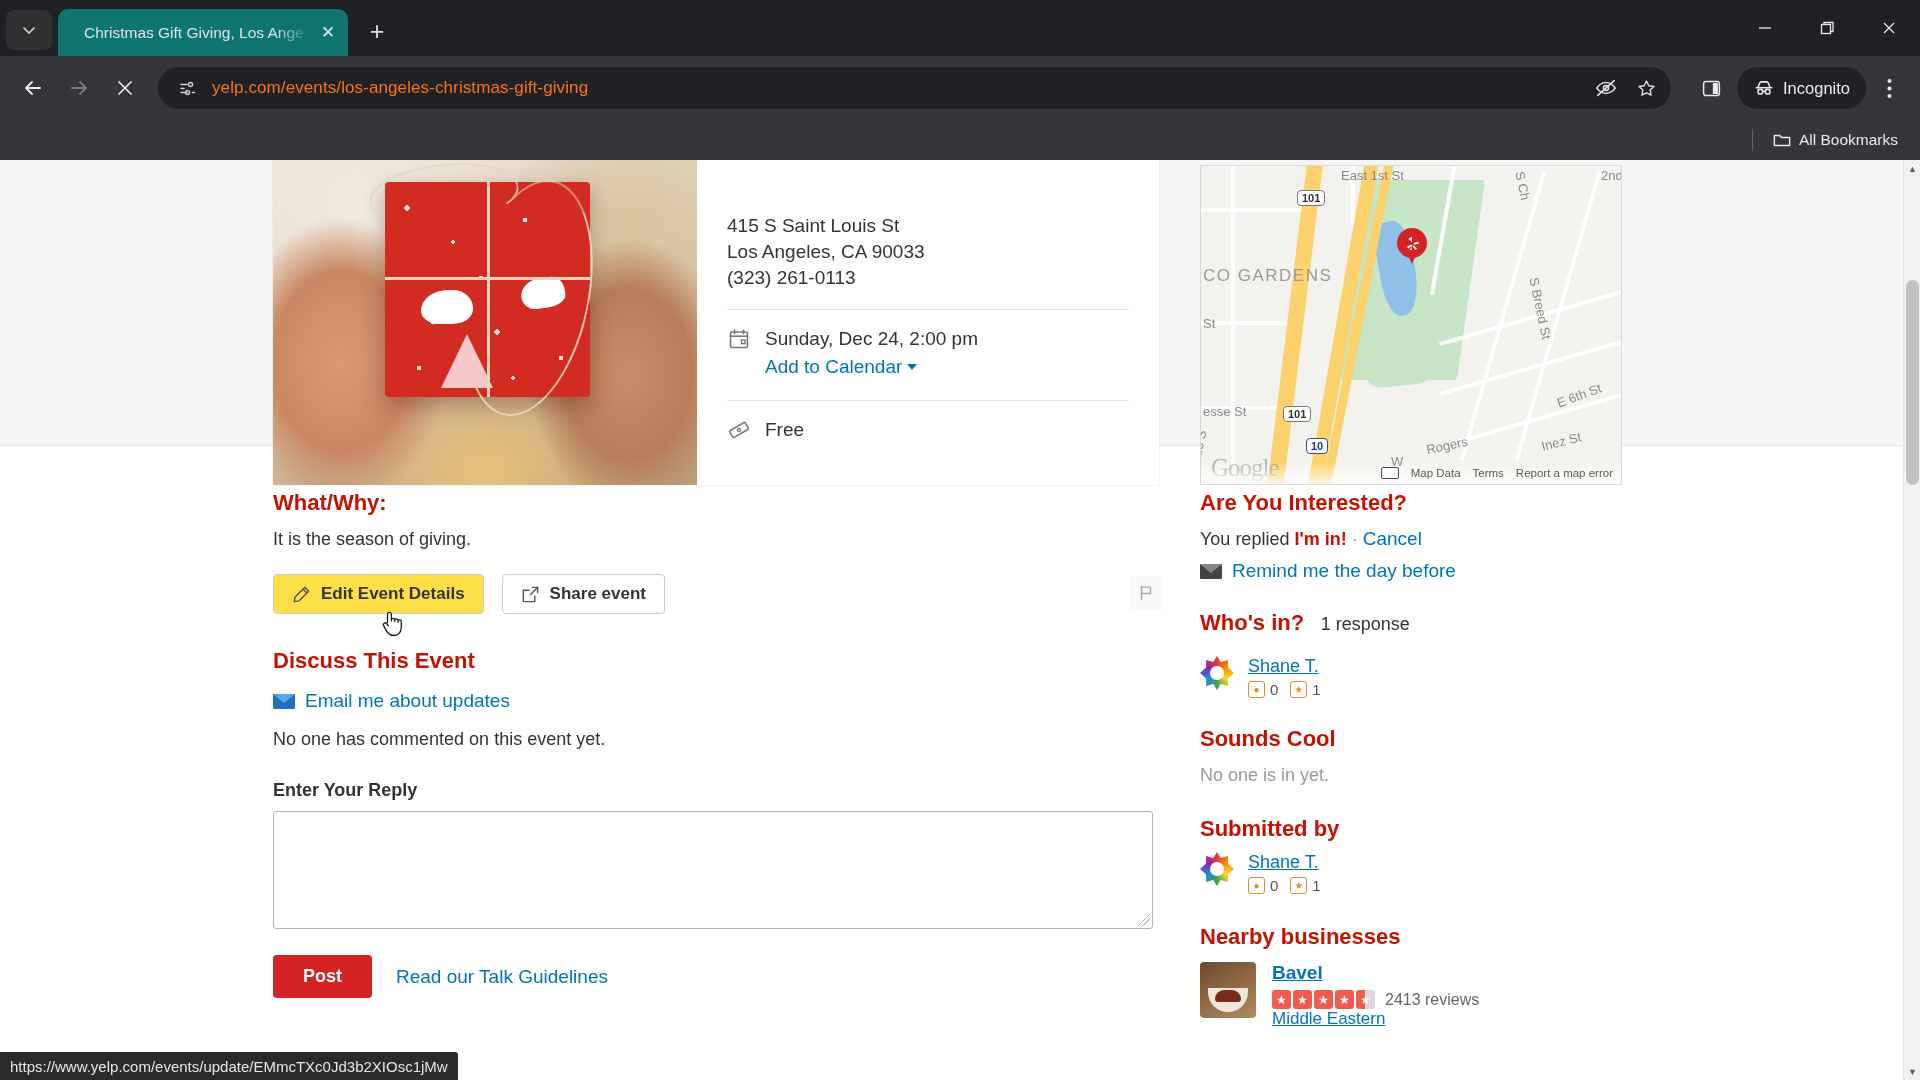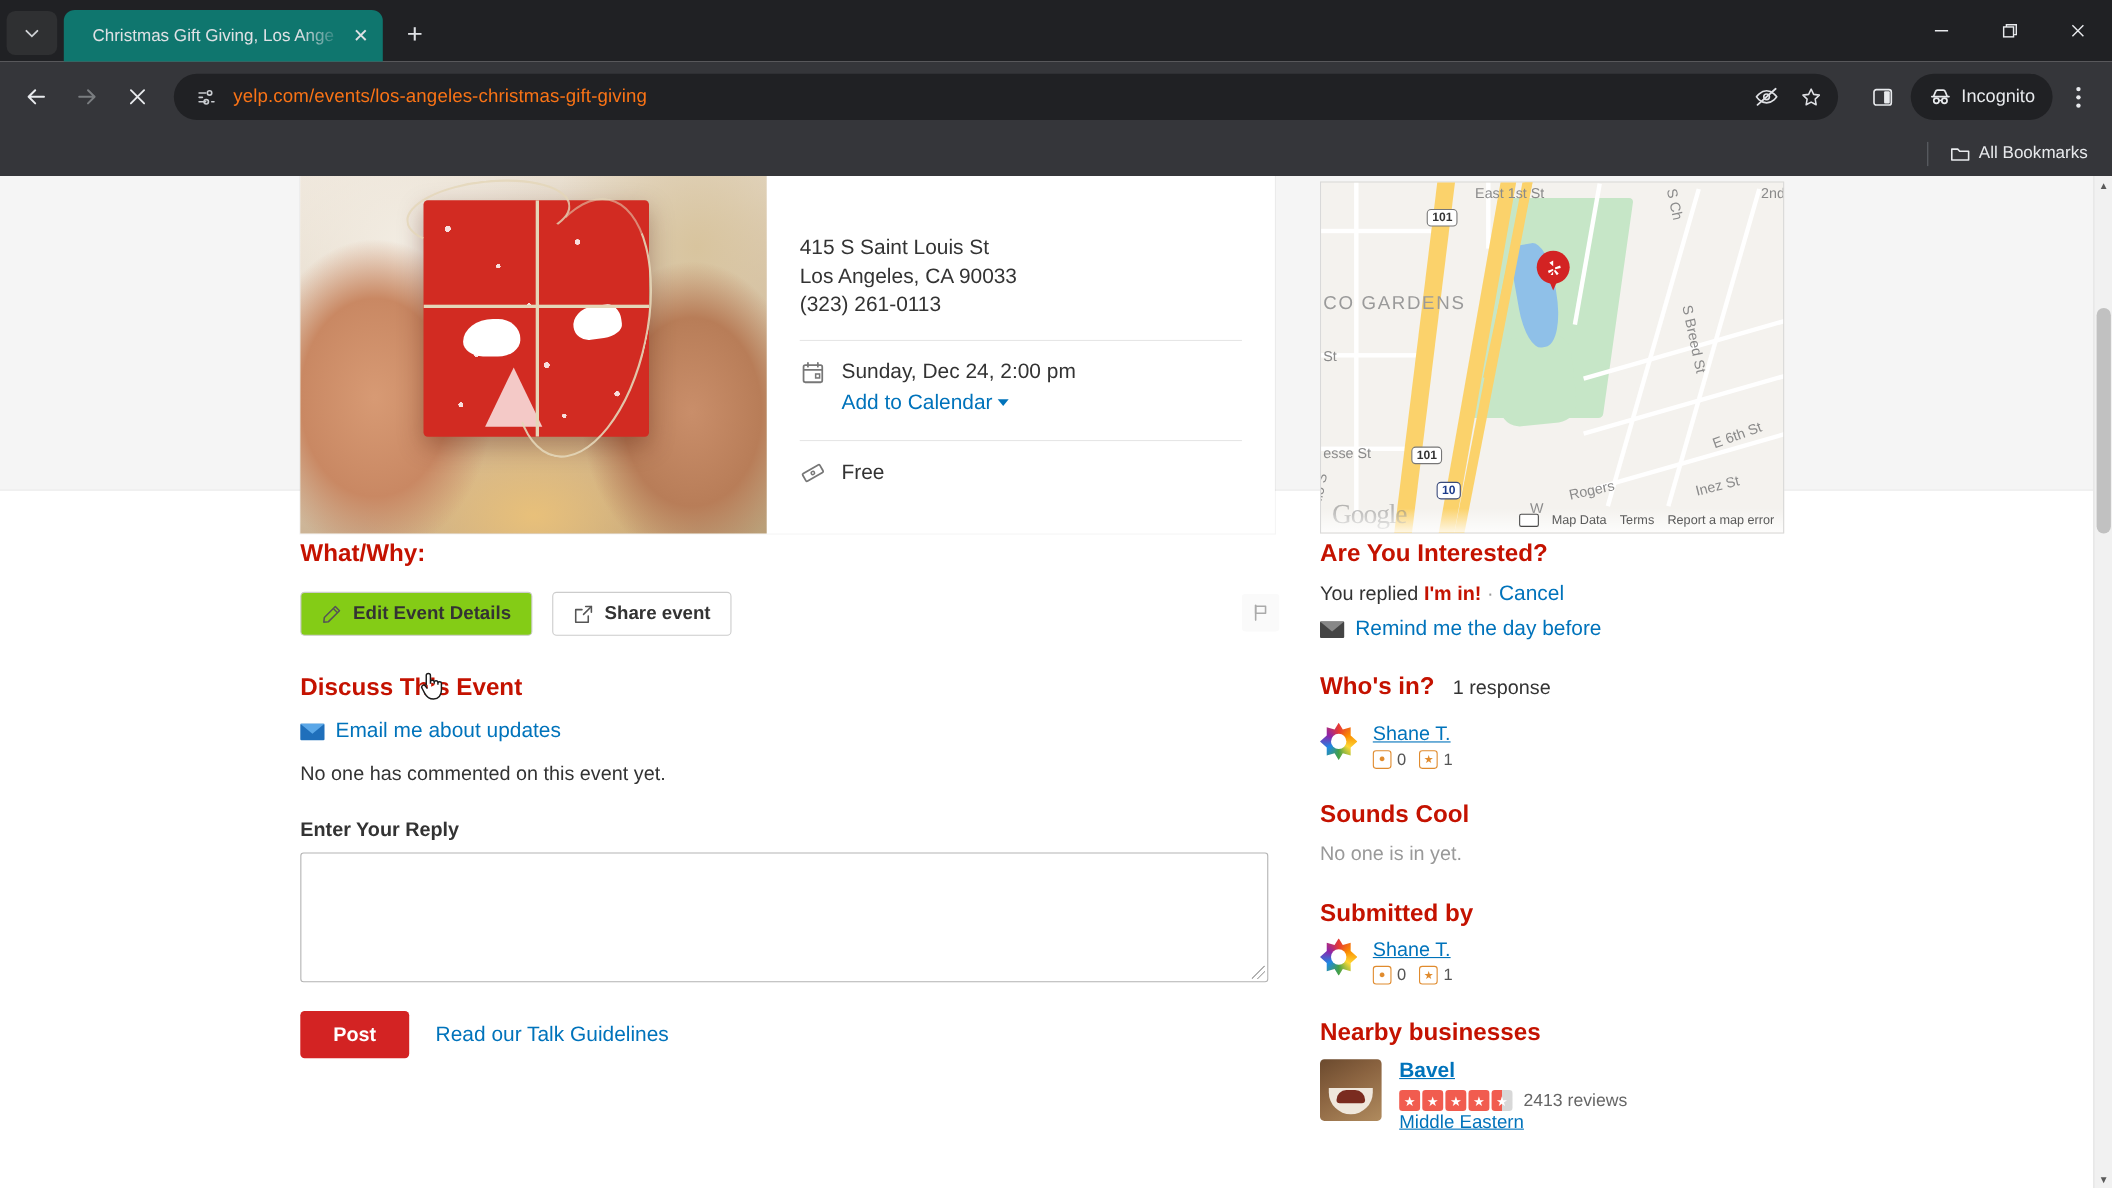--- a/index.html
+++ b/index.html
@@ -234,21 +234,21 @@
   .body-text { font-size: 18px; color:#333; line-height: 26px; }
   .muted { color:#999; }
 
   .btnrow { display:flex; gap: 18px; margin-top: 22px; align-items:center; position:relative;}
   .gbtn {
     display:flex; align-items:center; gap: 10px;
     border:1px solid #ccc; background:#fff; border-radius: 4px;
     padding: 9px 18px; font-size: 17px; color:#333; font-weight:bold;
     cursor: pointer;
   }
-  .gbtn.hovered { background:#84cc16; }
+  .gbtn.hovered { background:#fde047; }
   .flag-btn {
     position:absolute; right: 0px; top: 2px;
     width: 34px; height: 34px; display:flex; align-items:center; justify-content:center;
     color:#bbb; background:#fafafa; border-radius:3px;
   }
 
   .maillink { display:flex; align-items:center; gap:10px; margin: 16px 0 14px 0; }
   .env {
     width: 22px; height: 15px; background:#1f6fbb; position:relative; border-radius:1px; flex:none;
   }
@@ -582,20 +582,21 @@
           <span>Map Data</span>
           <span>Terms</span>
           <span>Report a map error</span>
         </div>
       </div>
 
       <div class="content">
 
         <div class="col-left">
           <h2 class="sec">What/Why:</h2>
+          <div class="body-text">It is the season of giving.</div>
 
           <div class="btnrow">
             <button class="gbtn hovered">
               <svg width="19" height="19" viewBox="0 0 20 20">
                   <path d="M13.5 2.5l4 4L7 17l-4.5.5L3 13z" fill="none" stroke="#555" stroke-width="1.5" stroke-linejoin="round"></path>
                   <path d="M11.6 4.4l4 4" stroke="#555" stroke-width="1.4"></path>
                 </svg>
               <span>Edit Event Details</span>
             </button>
             <button class="gbtn">
@@ -727,18 +728,19 @@
       </div>
     </div>
   </div>
 
   <div class="scrollbar">
     <div class="sb-arrow">▲</div>
     <div class="sb-thumb"></div>
     <div class="sb-arrow sb-bottom">▼</div>
   </div>
 
+  <div class="statusbar">https://www.yelp.com/events/update/EMmcTXc0Jd3b2XIOsc1jMw</div>
 
   <svg class="cursor" viewBox="0 0 24 30">
     <path d="M6.5 13V4.2a1.9 1.9 0 013.8 0v7.3m0-1.4a1.7 1.7 0 013.4 0v1.6m0-1.1a1.7 1.7 0 013.4 0v1.8m0-1.0a1.6 1.6 0 013.2 0v6.2c0 4.4-2.7 7.9-7.1 7.9-4.6 0-6.6-2.3-8.2-5.4l-2.3-4.4a1.8 1.8 0 013-2l1.8 2.3" fill="#ffffff" stroke="#1a1a1a" stroke-width="1.3" stroke-linejoin="round"></path>
   </svg>
 
 </div>
 
 </body></html>

